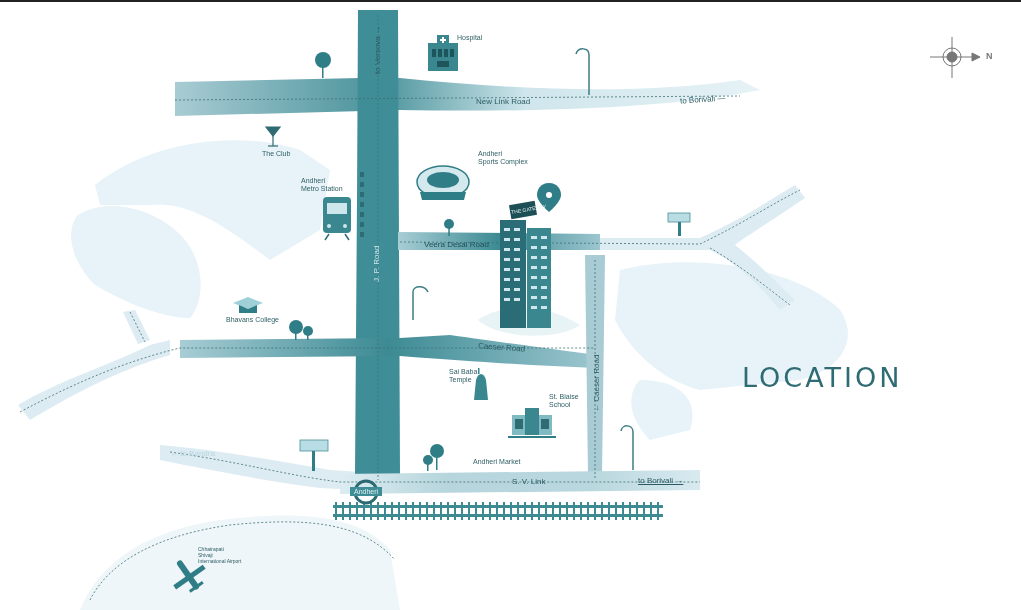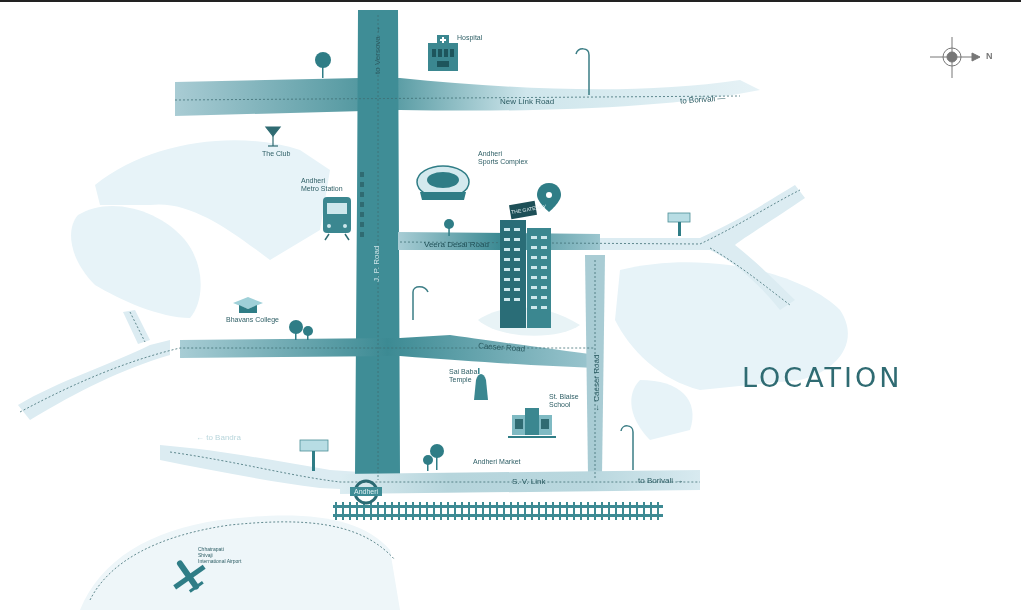--- a/index.html
+++ b/index.html
@@ -284,30 +284,30 @@
     <line x1="952" y1="37" x2="952" y2="78"></line>
     <circle cx="952" cy="57" r="9"></circle>
     <circle cx="952" cy="57" r="5" fill="#777"></circle>
     <path d="M972 53 L980 57 L972 61 Z" fill="#777"></path>
   </g>
 </svg>
 
 <div id="watermark">
 </div>
 
-<span class="road-lbl" style="left:500px;top:97px;">New Link Road</span>
+<span class="road-lbl" style="left:476px;top:97px;">New Link Road</span>
 <span class="road-lbl" style="left:680px;top:95px;transform:rotate(-4deg);">to Borivali —</span>
 <span class="road-lbl vert" style="left:373px;top:74px;">to Versova →</span>
 <span class="road-lbl" style="left:424px;top:240px;color:#1f4f56;">Veera Desai Road</span>
 <span class="road-lbl vert" style="left:372px;top:282px;color:#cfe6ea;">J. P. Road</span>
 <span class="road-lbl" style="left:478px;top:343px;transform:rotate(4deg);">Caeser Road</span>
 <span class="road-lbl vert" style="left:592px;top:412px;">← Caeser Road</span>
 <span class="road-lbl" style="left:512px;top:477px;">S. V. Link</span>
-<span class="road-lbl" style="left:638px;top:476px;">to Borivali →</span>
-<span class="road-lbl light" style="left:170px;top:433px;color:#b9d6dc;margin-left:26px;">← to Bandra</span>
+<span class="road-lbl" style="left:638px;top:476px;text-decoration:underline;">to Borivali →</span>
+<span class="road-lbl light" style="left:170px;top:449px;color:#b9d6dc;">← to Bandra</span>
 
 <span class="lbl" style="left:457px;top:34px;">Hospital</span>
 <span class="lbl" style="left:262px;top:150px;">The Club</span>
 <div class="lbl" style="left:301px;top:177px;">
   <div>Andheri</div>
   <div>Metro Station</div>
 </div>
 <div class="lbl" style="left:478px;top:150px;">
   <div>Andheri</div>
   <div>Sports Complex</div>

